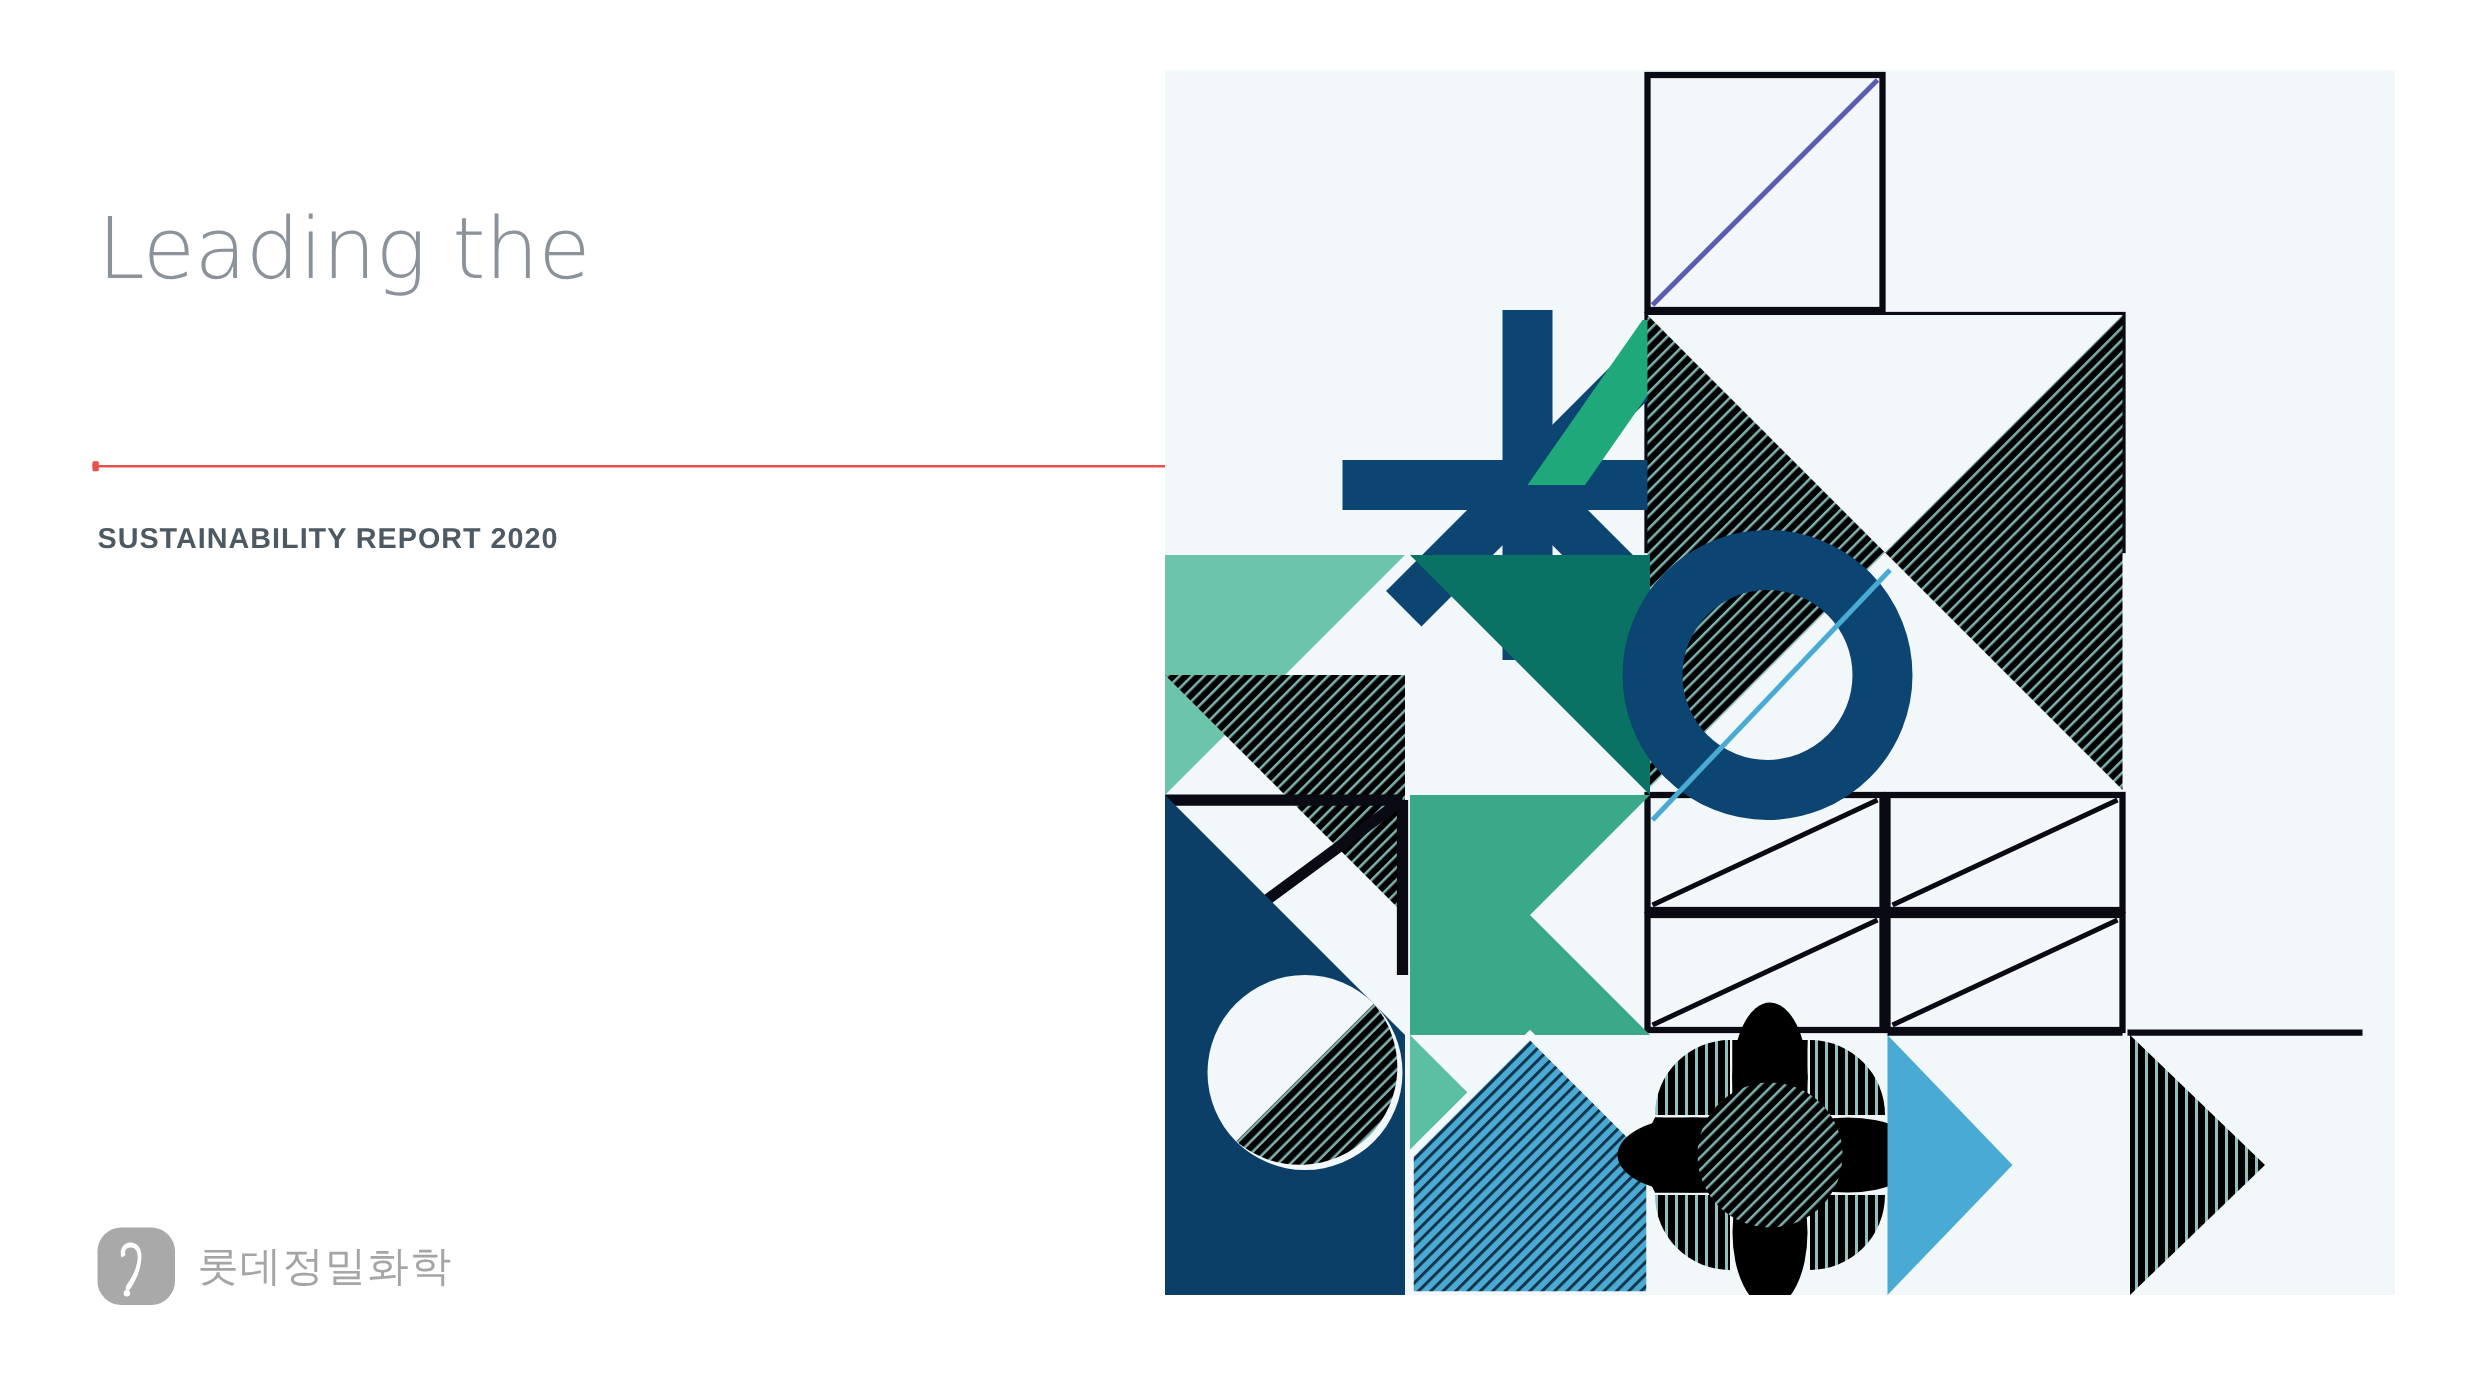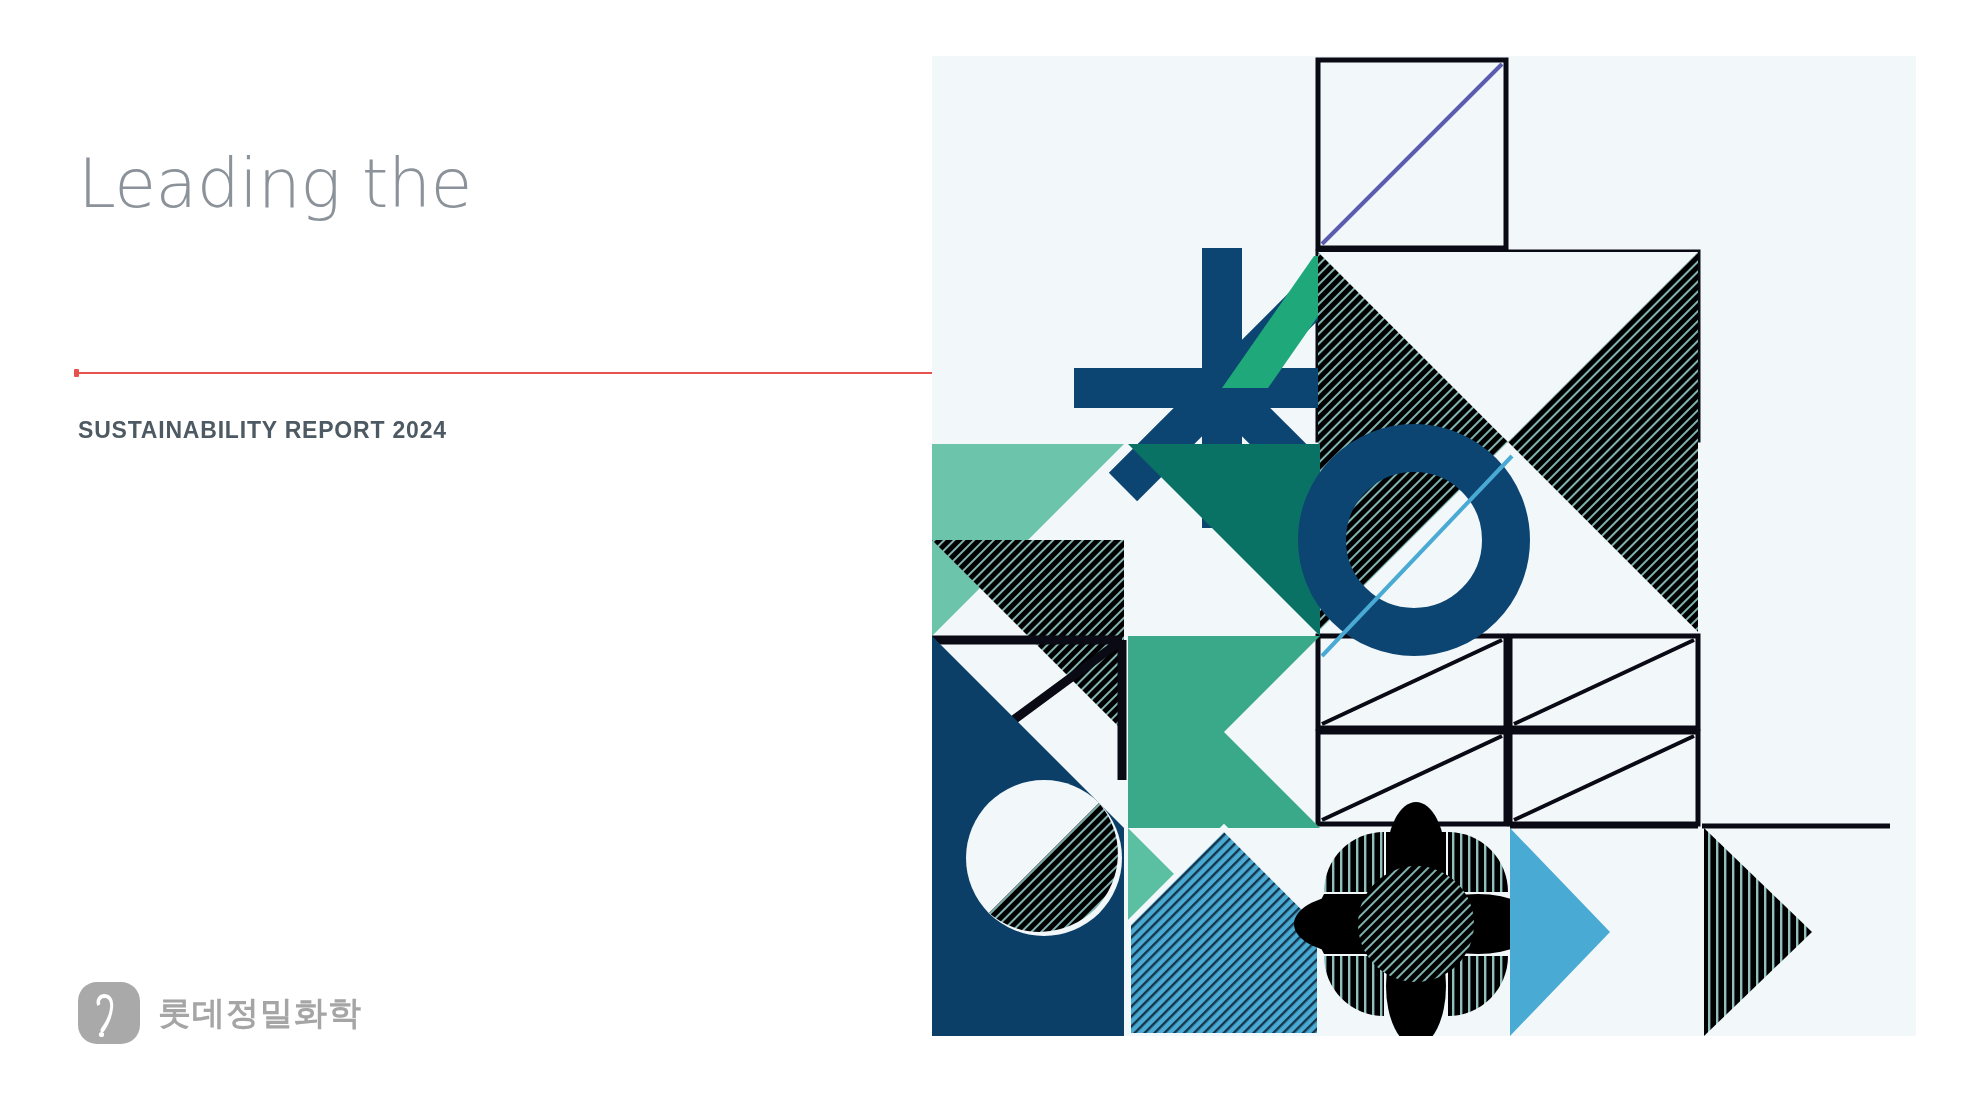--- a/index.html
+++ b/index.html
@@ -5,21 +5,21 @@
   html,body{margin:0;padding:0;background:#ffffff;}
   body{width:1984px;height:1114px;position:relative;overflow:hidden;
        font-family:"Liberation Sans","DejaVu Sans",sans-serif;}
 
   .cover{position:absolute;inset:0;background:#ffffff;}
 
   
   .title-block{position:absolute;left:78px;top:150px;width:820px;}
   .title-line1{
     font-size:68px;font-weight:300;letter-spacing:-0.5px;line-height:1;
-    color:#8b9299;margin:0 0 6px 0;font-family:"DejaVu Sans",sans-serif;
+    color:#8b9299;margin:16px 0 6px 0;font-family:"DejaVu Sans",sans-serif;
   }
   .title-line2{
     font-size:86px;font-weight:700;letter-spacing:-1px;line-height:1.08;margin:0;
     background:linear-gradient(90deg,#2f86bd 0%,#3599b3 22%,#3bab9f 48%,#46b98c 72%,#4cc08b 100%);
     -webkit-background-clip:text;background-clip:text;color:transparent;
     -webkit-text-fill-color:transparent;
     font-family:"Liberation Sans",sans-serif;
   }
 
   
@@ -28,21 +28,21 @@
   .red-arrow-head{position:absolute;left:1404px;top:363px;width:0;height:0;
     border-top:10px solid transparent;border-bottom:10px solid transparent;border-left:18px solid #e0201b;}
 
   .subtitle{position:absolute;left:78px;top:417px;
     font-size:23px;font-weight:700;letter-spacing:0.8px;color:#4d5a63;}
 
   
   .logo-row{position:absolute;left:78px;top:982px;display:flex;align-items:center;gap:18px;}
   .logo-mark{width:62px;height:62px;border-radius:19px;background:#a9a9a9;position:relative;}
   .logo-mark .glyph{position:absolute;left:0;top:0;width:100%;height:100%;}
-  .logo-text{font-size:33px;font-weight:700;color:#a5a5a5;letter-spacing:1px;
+  .logo-text{font-size:33px;font-weight:400;color:#a5a5a5;letter-spacing:1px;
              font-family:"DejaVu Sans",sans-serif;}
 
   
   .panel{position:absolute;left:932px;top:56px;width:984px;height:980px;background:#f2f7fa;overflow:hidden;}
   .panel svg{display:block;}
 
   
 </style>
 </head>
 <body>
@@ -50,21 +50,21 @@
 <div class="cover">
 
   <div class="title-block">
     <div class="title-line1">Leading the</div>
   </div>
 
   <div class="red-rule-dot"></div>
   <div class="red-rule"></div>
   <div class="red-arrow-head"></div>
 
-  <div class="subtitle">SUSTAINABILITY REPORT 2024</div>
+  <div class="subtitle">SUSTAINABILITY REPORT 2020</div>
 
   <div class="logo-row">
     <div class="logo-mark">
       <svg class="glyph" viewBox="0 0 62 62" aria-hidden="true">
         <path d="M26 12 C33 12 36 18 35 26 C34 36 30 43 27 48 C25.5 50.5 24 51 23 50 C22 49 22.5 47 24 45 C27 41 31 34 32 26 C32.8 19.5 30.5 16 26.5 16 C23 16 21 19 22.5 22 L19.5 24 C16.8 19.5 20 12 26 12 Z" fill="#ffffff"></path>
         <circle cx="23.5" cy="52.5" r="2.6" fill="#ffffff"></circle>
       </svg>
     </div>
     <div class="logo-text">롯데정밀화학</div>
   </div>

